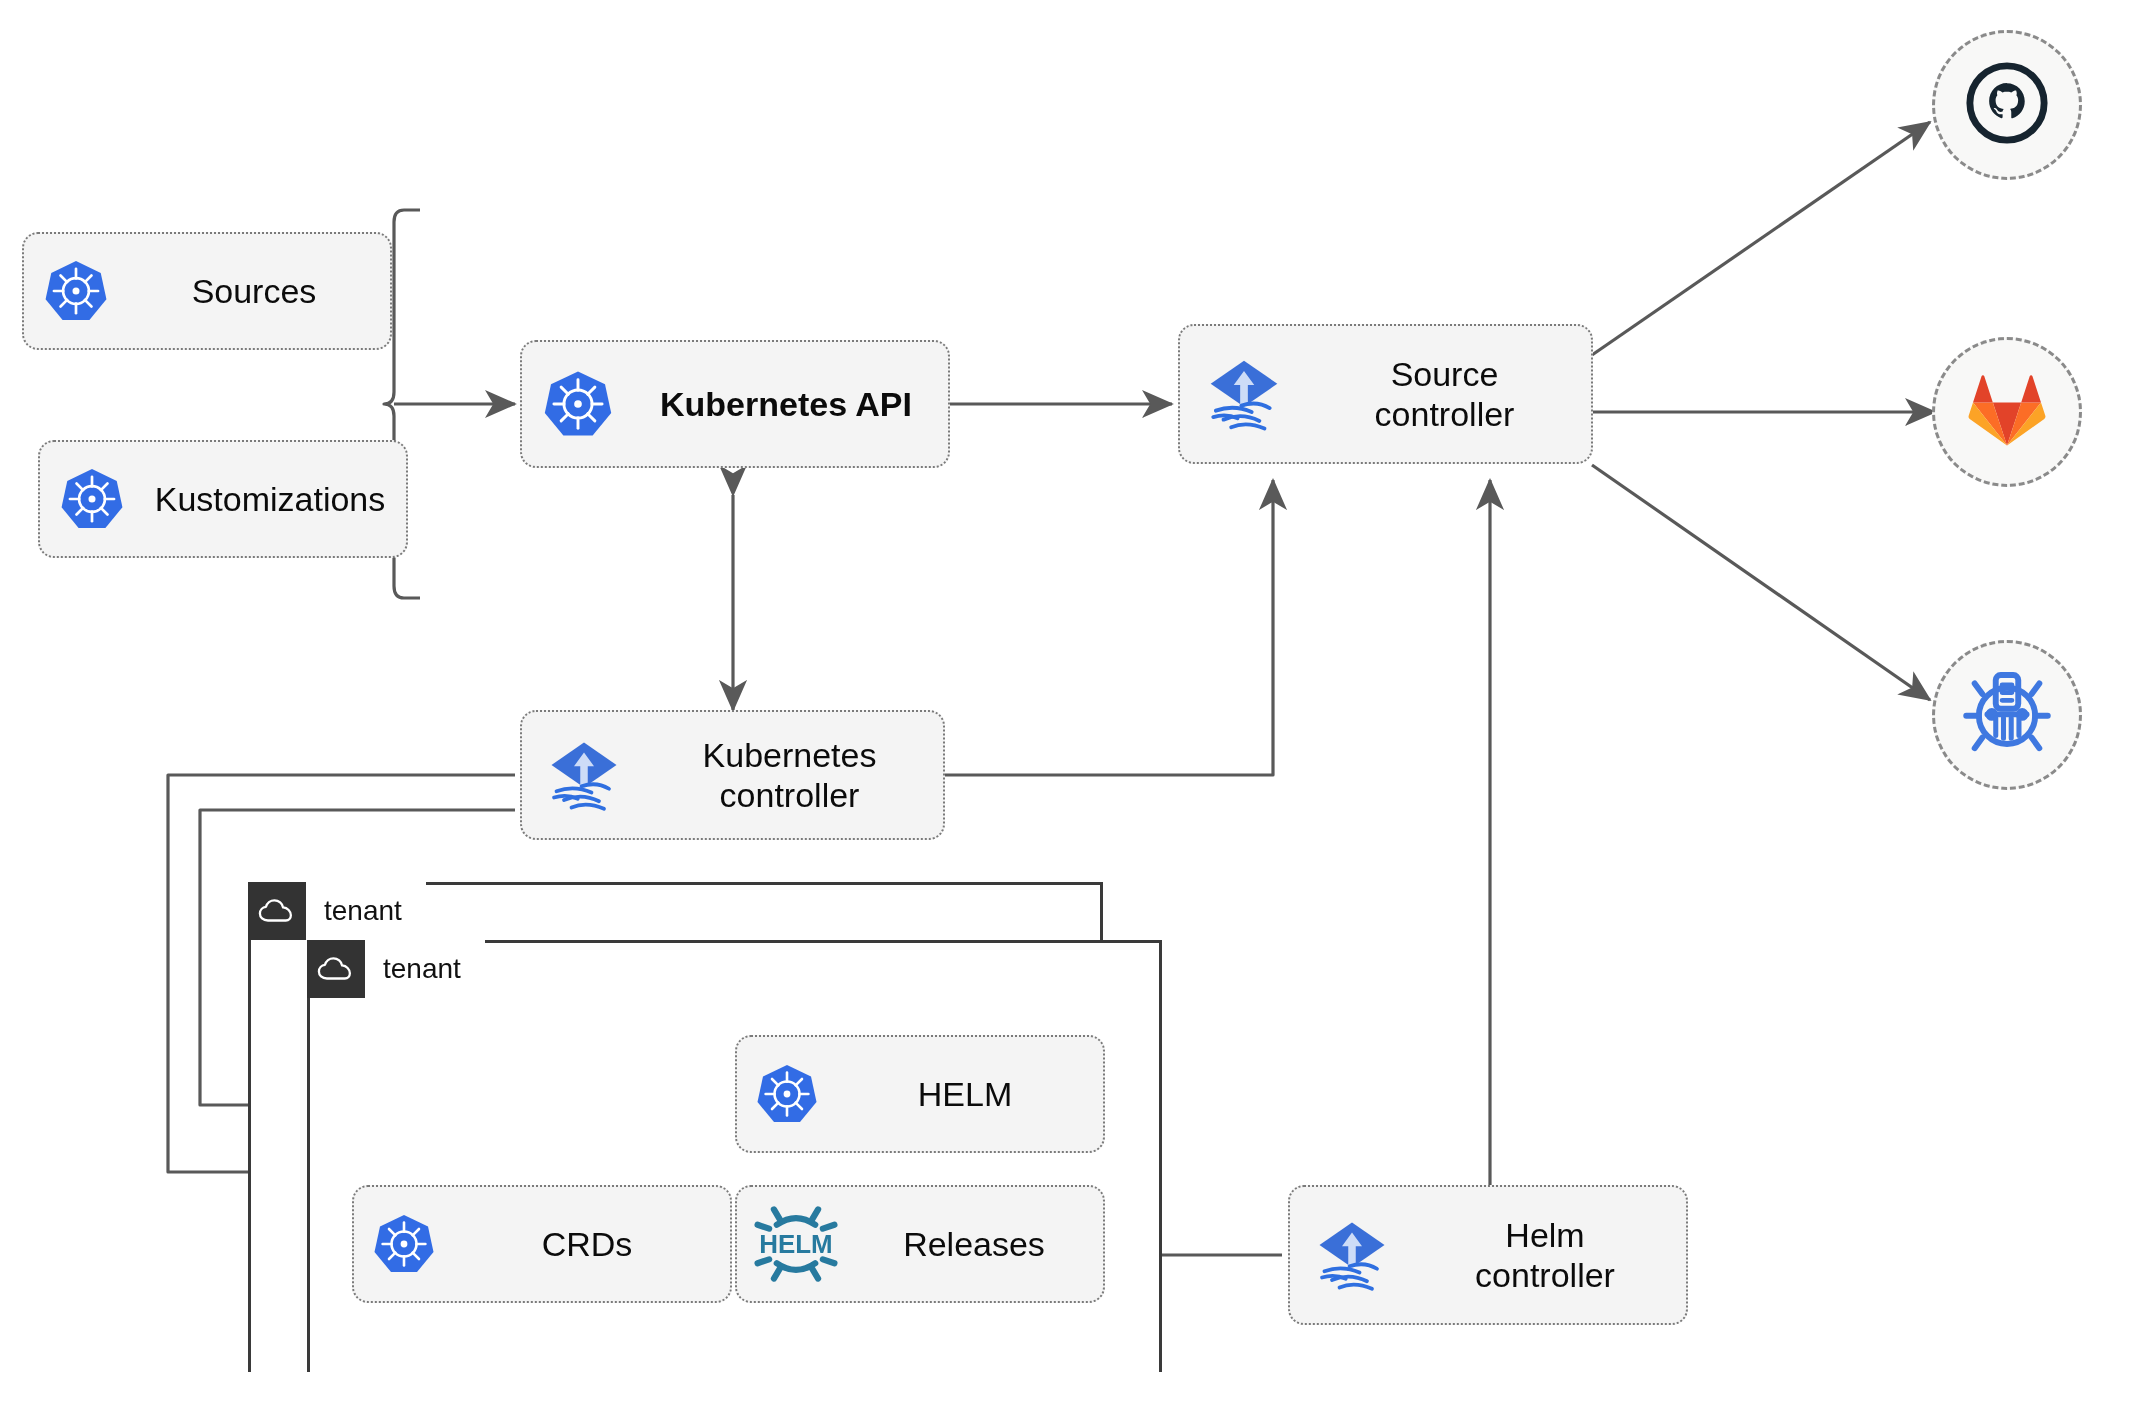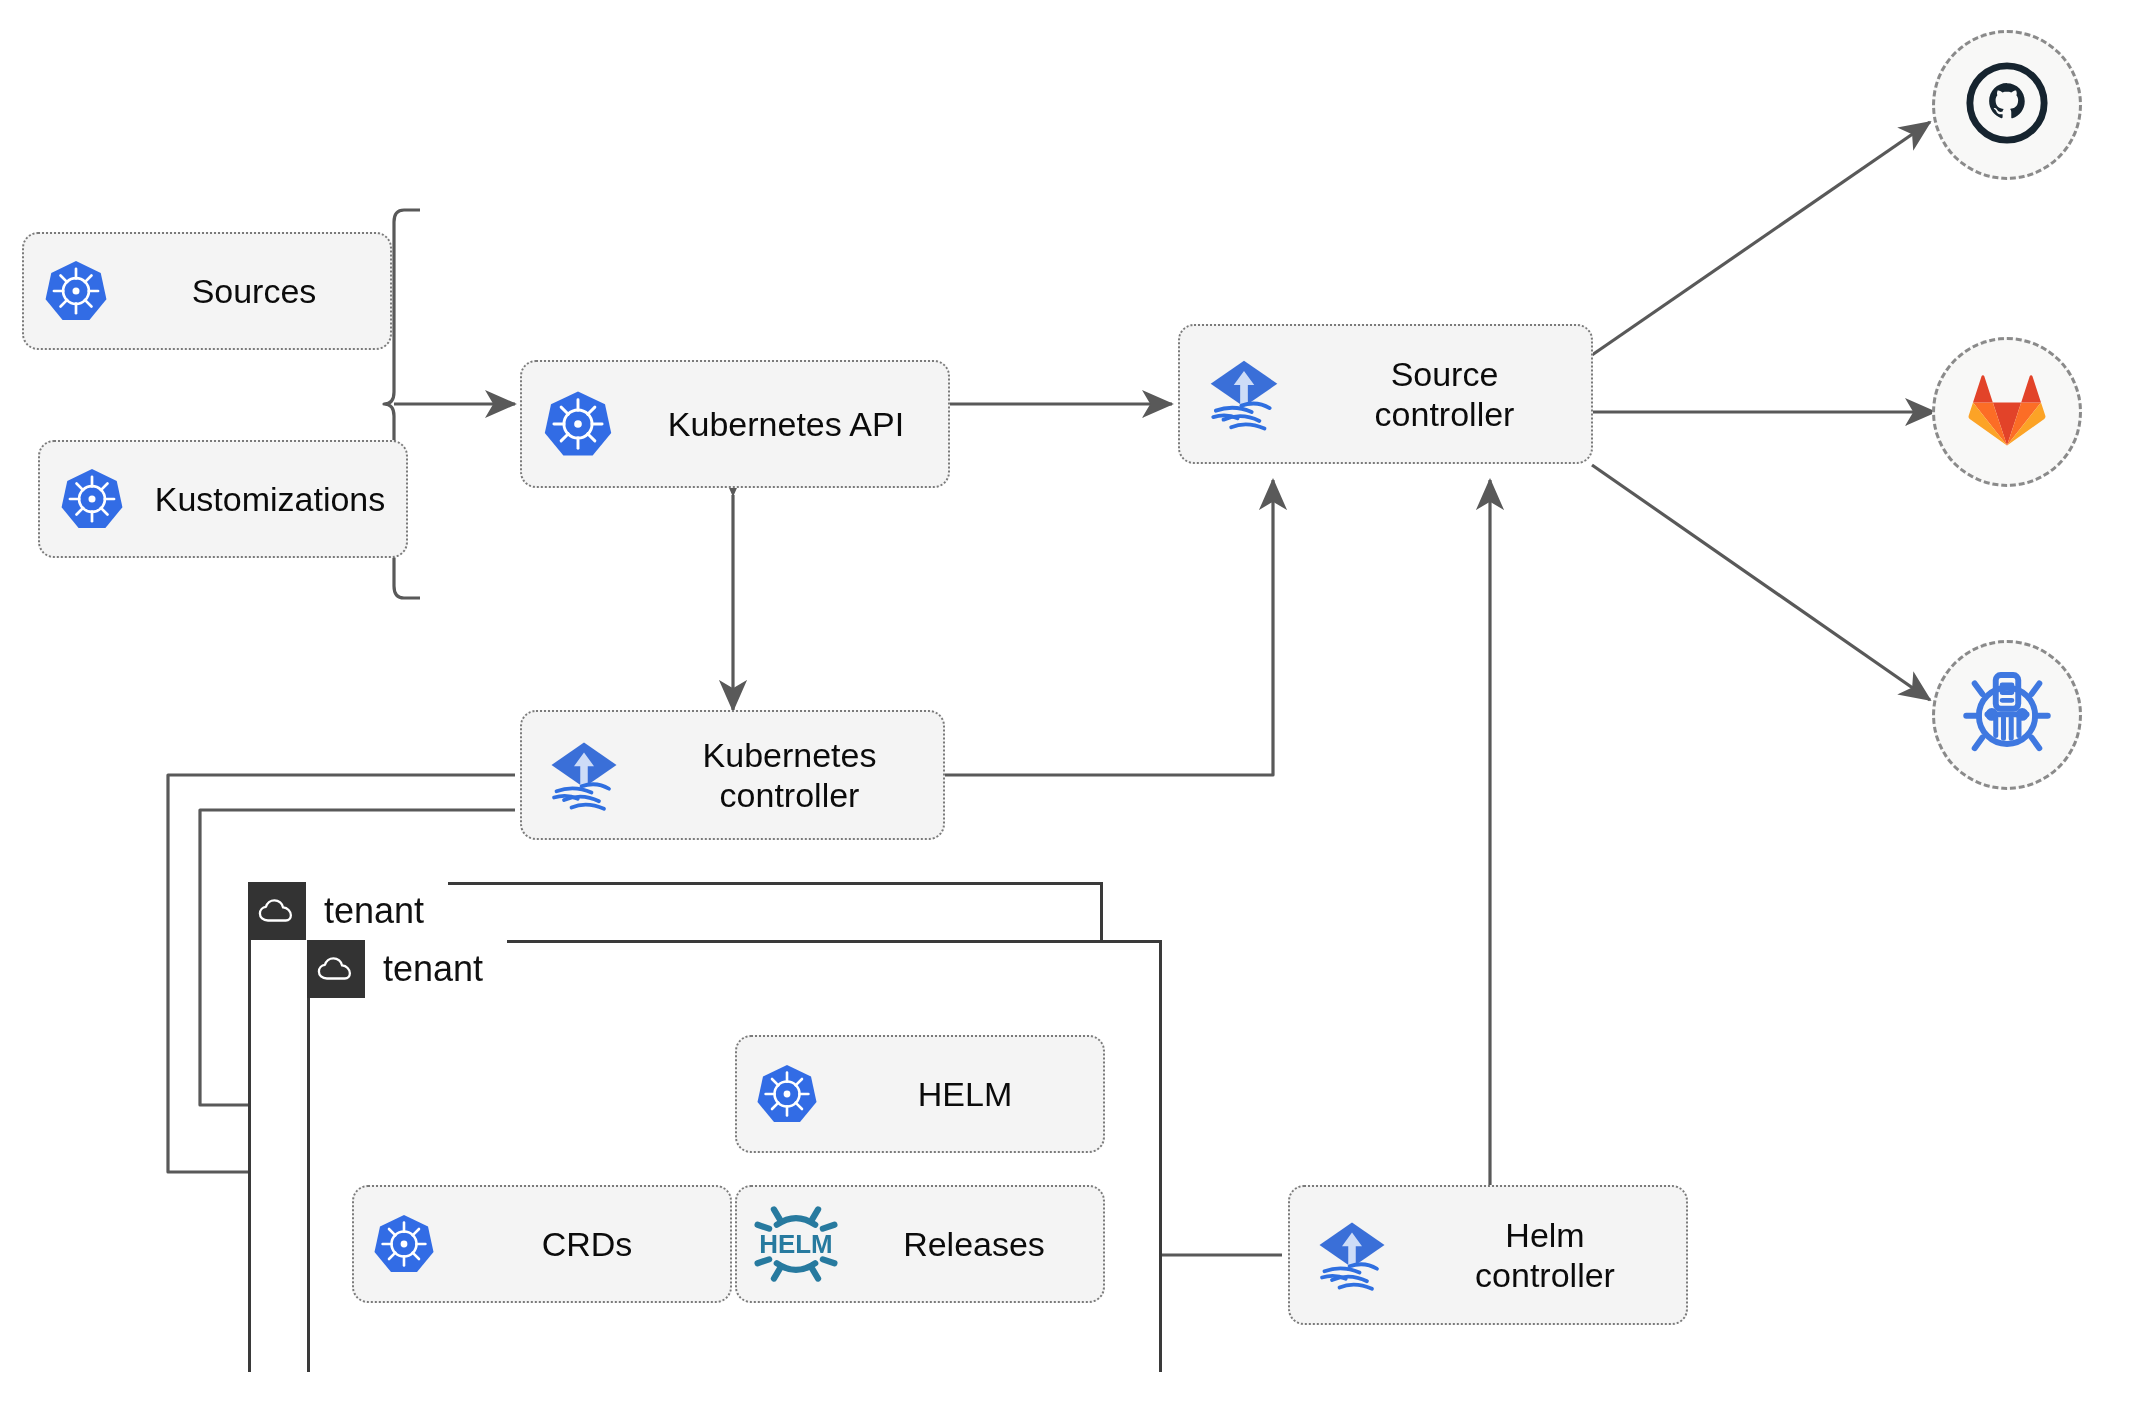--- a/index.html
+++ b/index.html
@@ -77,21 +77,21 @@
     z-index:4;
   }
   .tenant .tab .sq{
     width:58px;height:58px;
     background:#333333;
     display:flex;align-items:center;justify-content:center;
     flex:0 0 auto;
   }
   .tenant .tab .nm{
     padding-left:18px;
-    font-size:36px;
+    font-size:28px;
     color:#111;
     white-space:nowrap;
     background:#ffffff;
     height:58px;
     display:flex;align-items:center;
     padding-right:24px;
   }
 </style>
 </head>
 <body>
@@ -167,21 +167,21 @@
           <line x1="17" y1="17" x2="23.4" y2="23.4"></line>
           <line x1="40.6" y1="40.6" x2="47" y2="47"></line>
           <line x1="47" y1="17" x2="40.6" y2="23.4"></line>
           <line x1="23.4" y1="40.6" x2="17" y2="47"></line>
         </g>
       </svg>
     </span>
     <span class="lbl">Kustomizations</span>
   </div>
 
-  <div class="card" style="left:520px; top:360px; width:430px; height:128px;">
+  <div class="card" style="left:520px; top:340px; width:430px; height:128px;font-weight:bold;">
     <span class="ico" style="width:112px;">
       <svg width="72" height="72" viewBox="0 0 64 64" aria-hidden="true">
         <polygon points="32,3 56,14.5 61.5,40 45,60 19,60 2.5,40 8,14.5" fill="#326ce5"></polygon>
         <g fill="none" stroke="#ffffff" stroke-width="2.6" stroke-linecap="round">
           <circle cx="32" cy="32" r="12.5"></circle>
           <circle cx="32" cy="32" r="3.4" fill="#ffffff" stroke="none"></circle>
           <line x1="32" y1="10.5" x2="32" y2="19.8"></line>
           <line x1="32" y1="44.3" x2="32" y2="53.5"></line>
           <line x1="10.6" y1="32" x2="19.6" y2="32"></line>
           <line x1="44.4" y1="32" x2="53.4" y2="32"></line>

